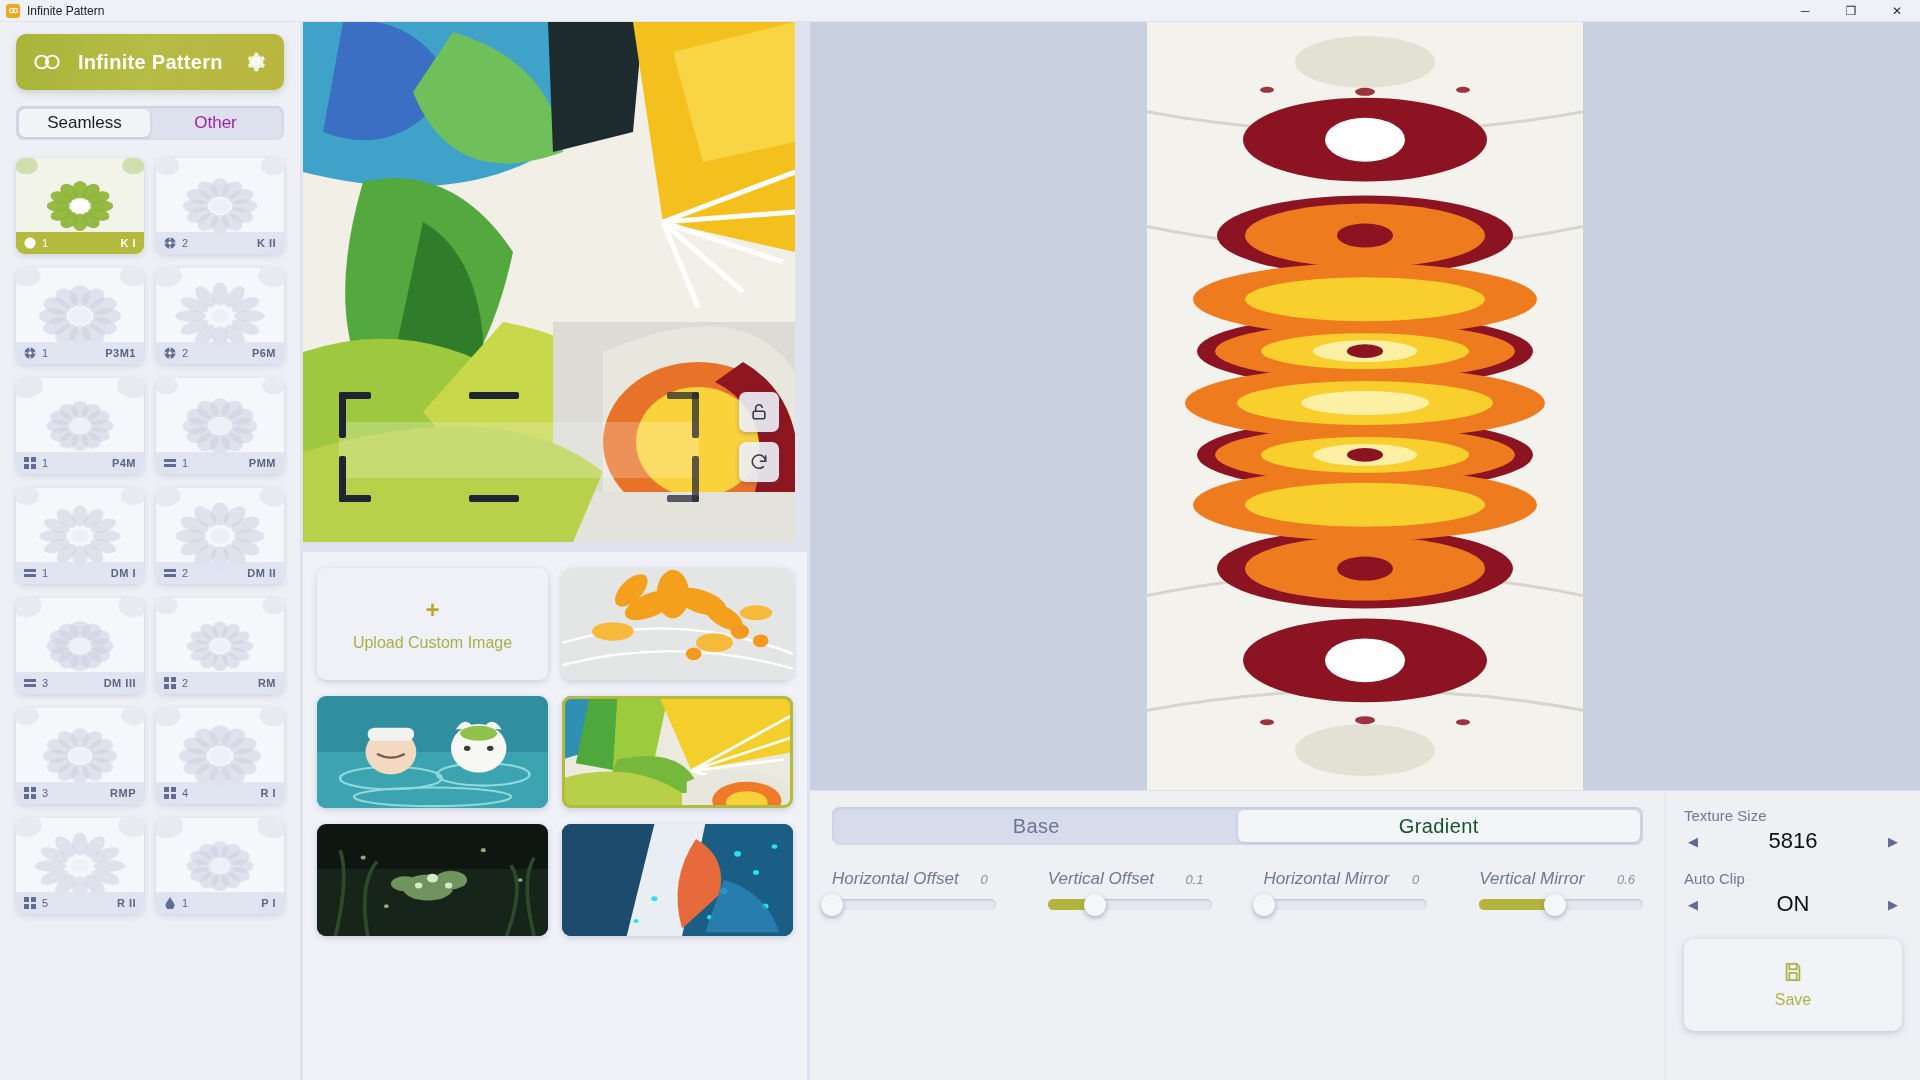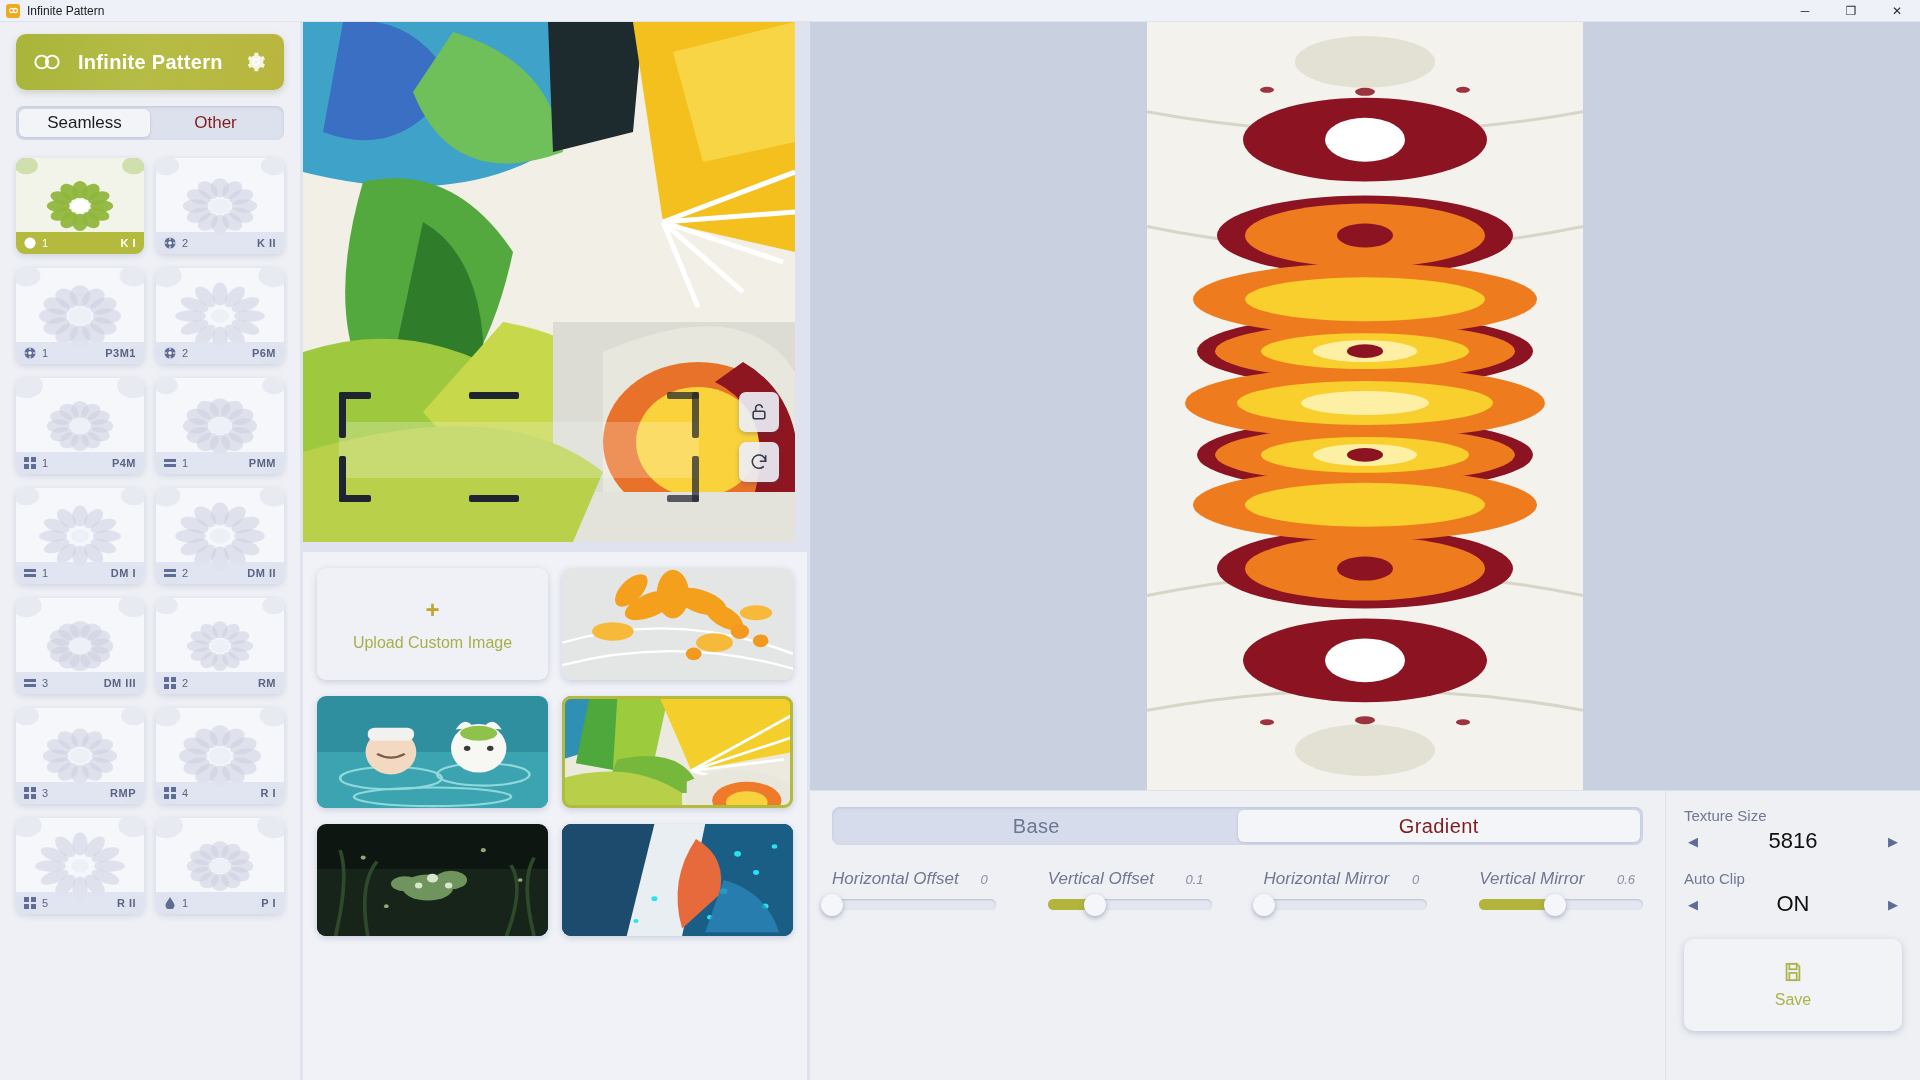--- a/index.html
+++ b/index.html
@@ -51,21 +51,21 @@
   .brand-title { color: #fff; font-size: 20px; font-weight: bold; letter-spacing: .3px; }
   .brand-gear { margin-left: auto; width: 24px; height: 24px; display:flex; align-items:center; justify-content:center;}
 
   .seg {
     display: flex; margin: 0 4px 14px 4px; height: 34px;
     background: #dde1ee; border-radius: 8px; padding: 3px;
     box-shadow: inset 0 1px 3px rgba(130,140,170,.30);
   }
   .seg-btn {
     flex: 1; display: flex; align-items: center; justify-content: center;
-    font-size: 17px; color: #7f1d1d; border-radius: 6px;
+    font-size: 17px; color: #a21caf; border-radius: 6px;
   }
   .seg-btn.active { background: #f2f4f8; color: #1d1d1d; box-shadow: 0 1px 3px rgba(120,130,170,.35); }
 
   .pat-grid {
     display: grid; grid-template-columns: 1fr 1fr; gap: 14px 12px;
     padding: 4px 4px 20px 4px; overflow: hidden; align-content: start;
   }
   .pat-card {
     height: 96px; border-radius: 9px; overflow: hidden;
     background: #f2f3f8; position: relative;
@@ -127,21 +127,21 @@
   .bottom-panel { height: 290px; display: flex; background: #eef0f4; border-top: 1px solid #dde1ea; }
   .ctrl-left { flex: 1; padding: 16px 22px 0 22px; }
   .tabs {
     display: flex; height: 38px; background: #d6dceb; border-radius: 8px; padding: 3px;
     box-shadow: inset 0 1px 3px rgba(130,140,170,.28); margin-bottom: 24px;
   }
   .tab {
     flex: 1; display: flex; align-items: center; justify-content: center;
     font-size: 20px; color: #6d7794; border-radius: 6px; letter-spacing: .4px;
   }
-  .tab.active { background: #f3f5f9; color: #7f1d1d; box-shadow: 0 1px 3px rgba(120,130,170,.3); }
+  .tab.active { background: #f3f5f9; color: #14532d; box-shadow: 0 1px 3px rgba(120,130,170,.3); }
 
   .slider-grid { display: grid; grid-template-columns: 1fr 1fr 1fr 1fr; gap: 22px 52px; font-style: italic; }
   .slider-row { }
   .slider-head { display: flex; align-items: baseline; margin-bottom: 10px; }
   .slider-label { font-size: 17px; color: #6f7894; }
   .slider-val { margin-left: auto; font-size: 13px; color: #8a90a5; padding-right: 8px; }
   .track {
     position: relative; height: 11px; border-radius: 6px; background: #e4e7ef;
     box-shadow: inset 0 1px 2px rgba(140,150,180,.5);
   }

